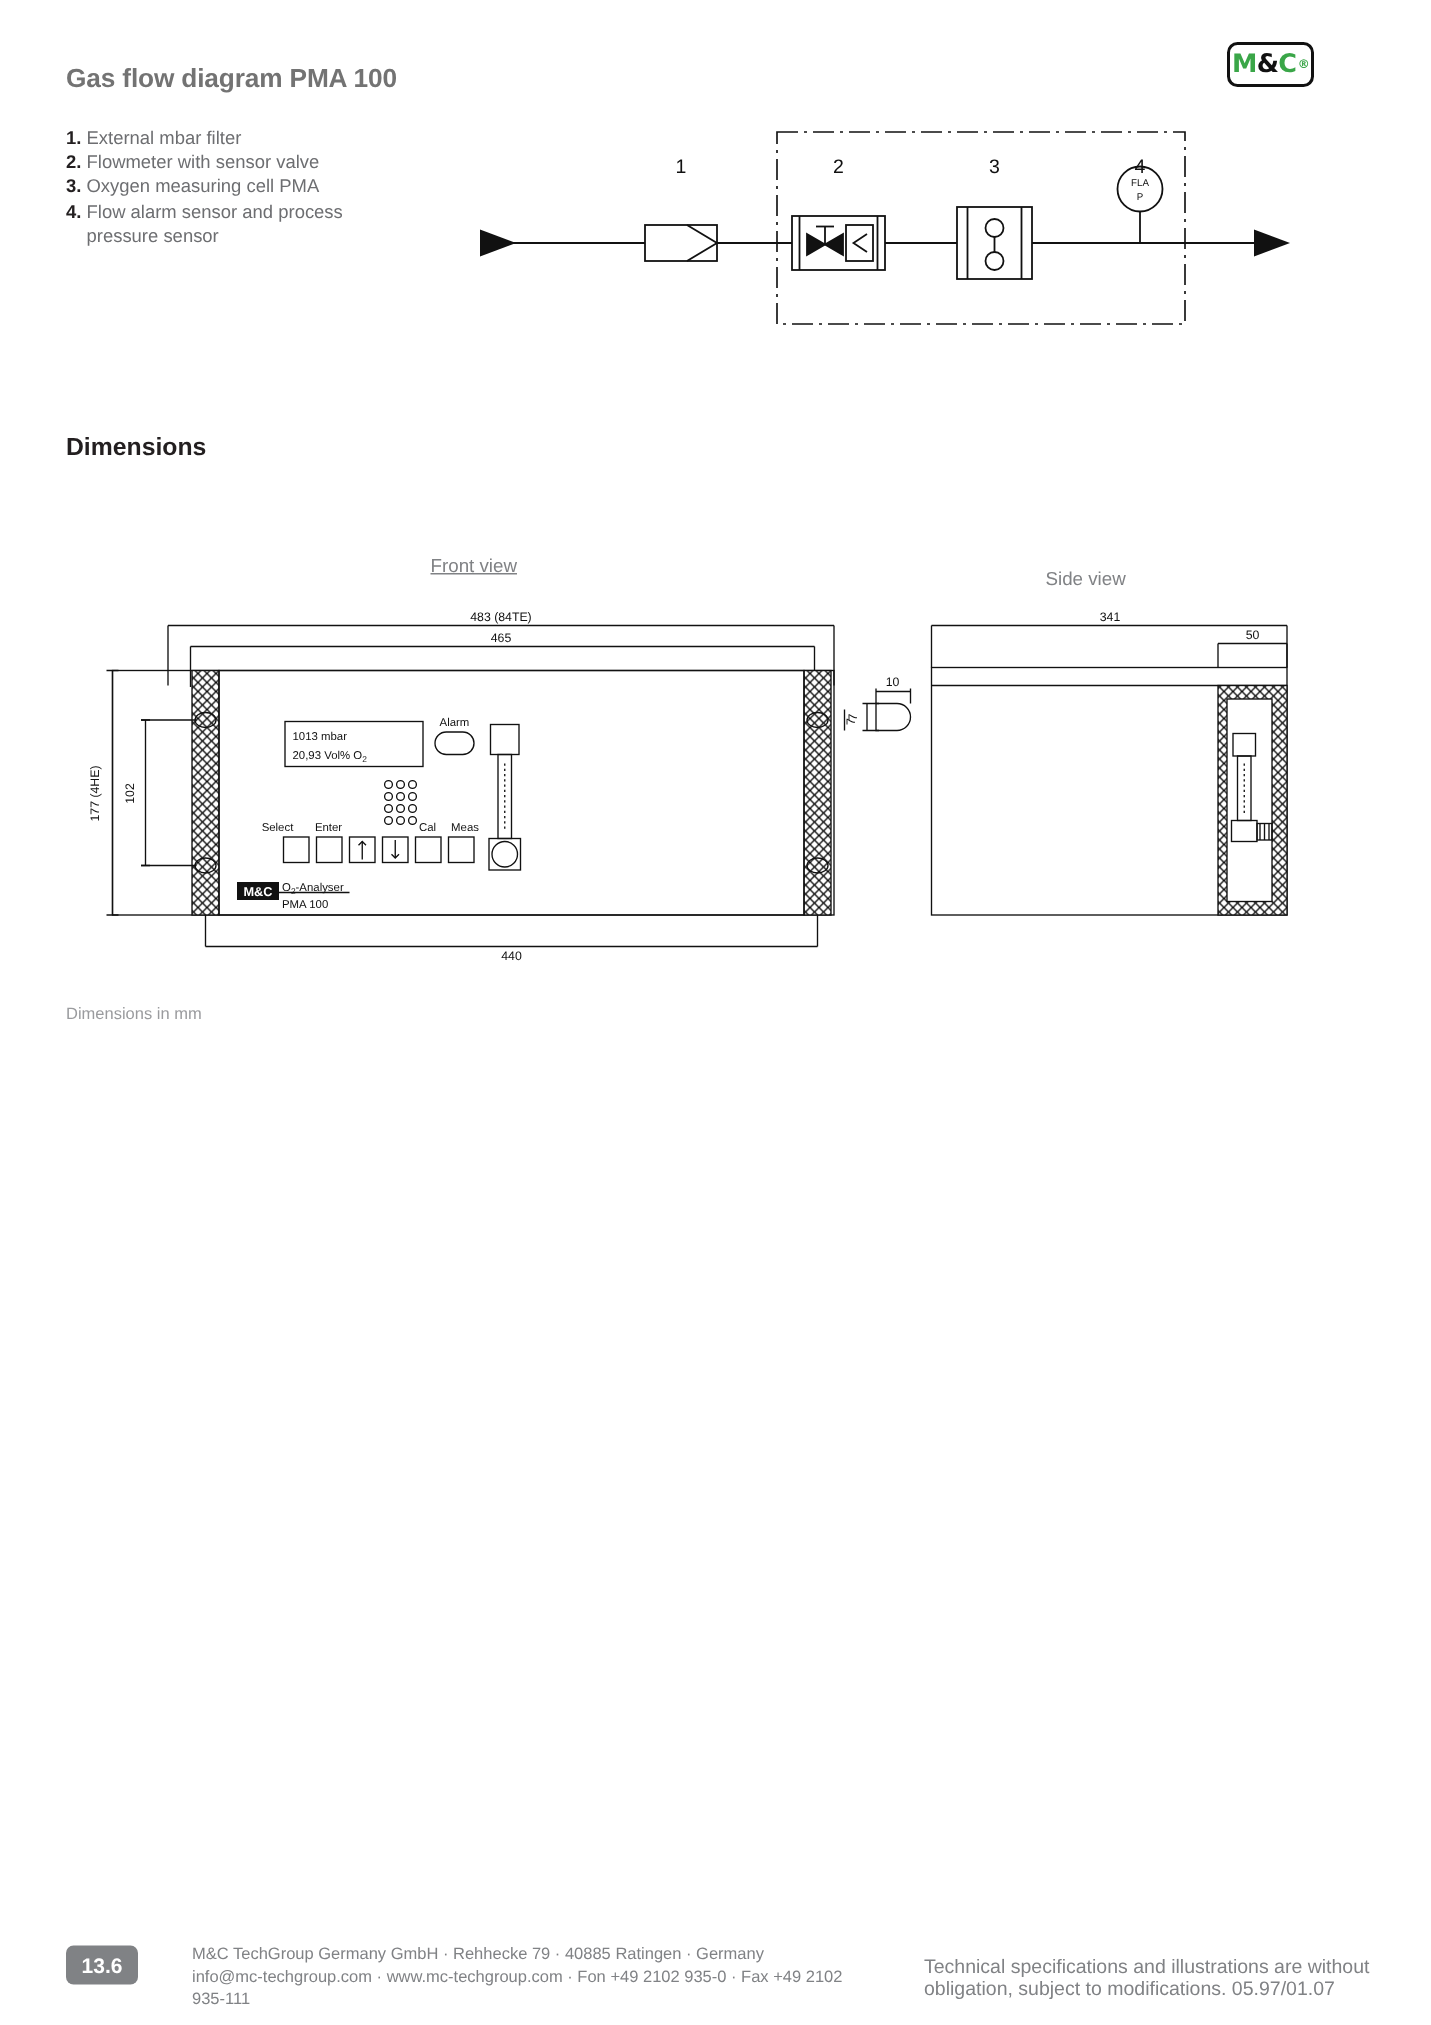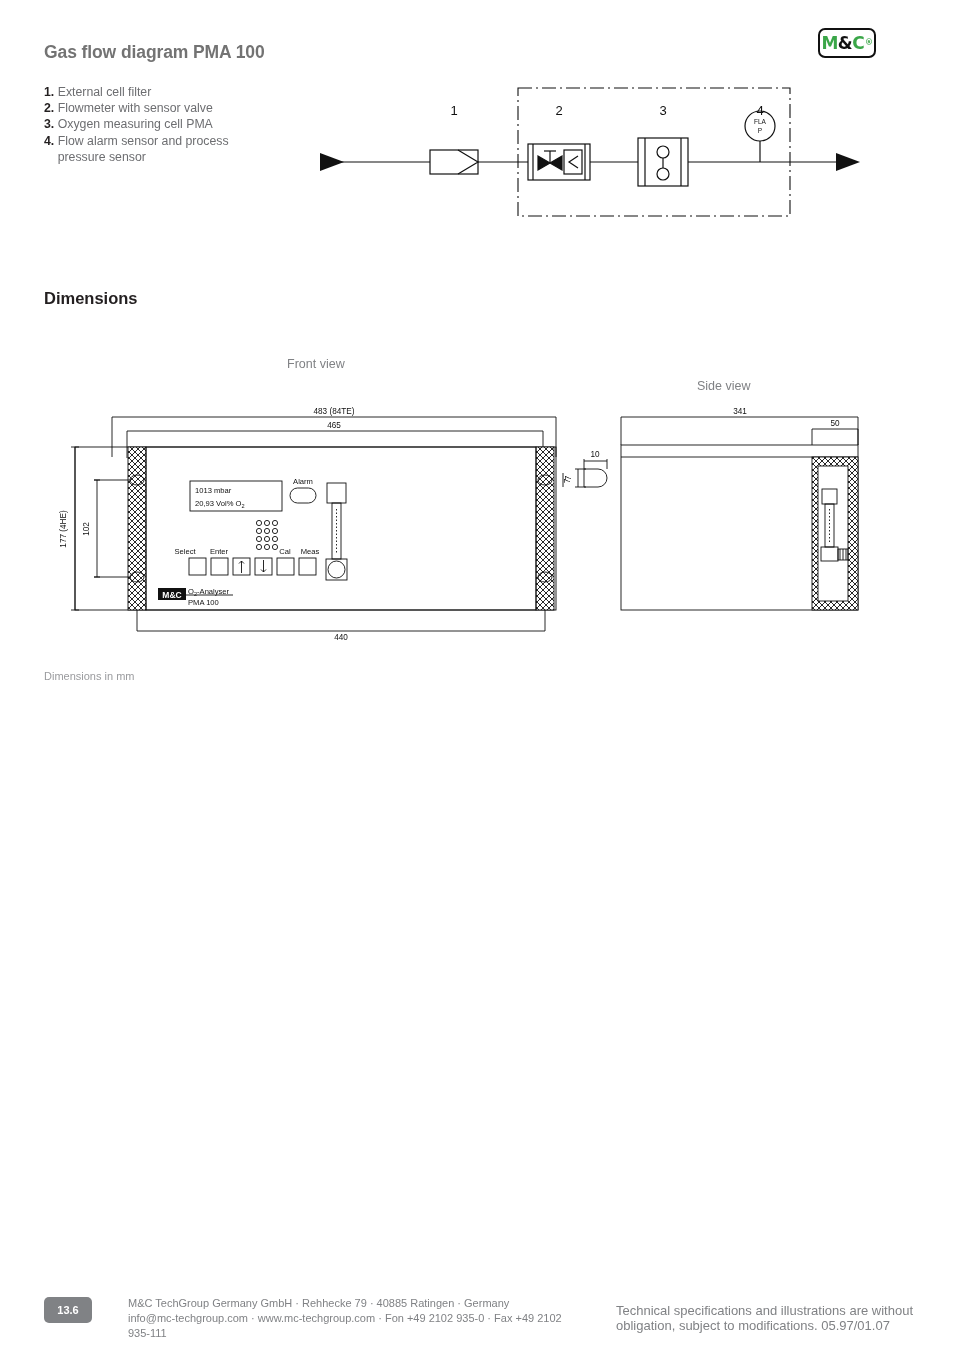--- a/index.html
+++ b/index.html
@@ -84,21 +84,21 @@
     color: #231f20;
     font-weight: bold;
   }
 
   
   .view-label {
     position: absolute;
     font-size: 12.5px;
     color: #808285;
   }
-  #front-view-label { left: 287px; top: 357px; }
+  #front-view-label { left: 287px; top: 370px; text-decoration: underline; }
   #side-view-label  { left: 697px; top: 351px; margin-top: 28px; }
 
   #dims-note {
     position: absolute;
     left: 44px;
     top: 670px;
     font-size: 11px;
     color: #9a9b9e;
   }
 
@@ -122,21 +122,21 @@
   }
   #page-badge {
     position: absolute;
     left: 44px;
     top: 7px;
     width: 48px;
     height: 26px;
     background: #808285;
     border-radius: 5px;
     color: #ffffff;
-    font-size: 11px;
+    font-size: 14px;
     font-weight: bold;
     display: flex;
     align-items: center;
     justify-content: center;
   }
   #footer-company {
     position: absolute;
     left: 128px;
     top: 6px;
     width: 450px;
@@ -176,21 +176,21 @@
       <span class="lg-green">M</span>
       <span class="lg-black">&amp;</span>
       <span class="lg-green">C</span>
       <span class="lg-reg">®</span>
     </div>
 </div>
 
 <div id="page-title">Gas flow diagram  PMA 100</div>
 
 <div id="legend-list">
-  <div class="legend-item"><span class="legend-num">1.</span><span> External cell filter</span></div>
+  <div class="legend-item"><span class="legend-num">1.</span><span> External mbar filter</span></div>
   <div class="legend-item"><span class="legend-num">2.</span><span> Flowmeter with sensor valve</span></div>
   <div class="legend-item"><span class="legend-num">3.</span><span> Oxygen measuring cell PMA</span></div>
   <div class="legend-item"><span class="legend-num">4.</span><span> Flow alarm sensor and process
     pressure sensor</span></div>
 </div>
 
 <div id="flow-diagram">
 <svg width="540" height="140" viewBox="0 0 540 140" xmlns="http://www.w3.org/2000/svg">
   <g stroke="#111111" fill="none" stroke-width="1.2">
 

